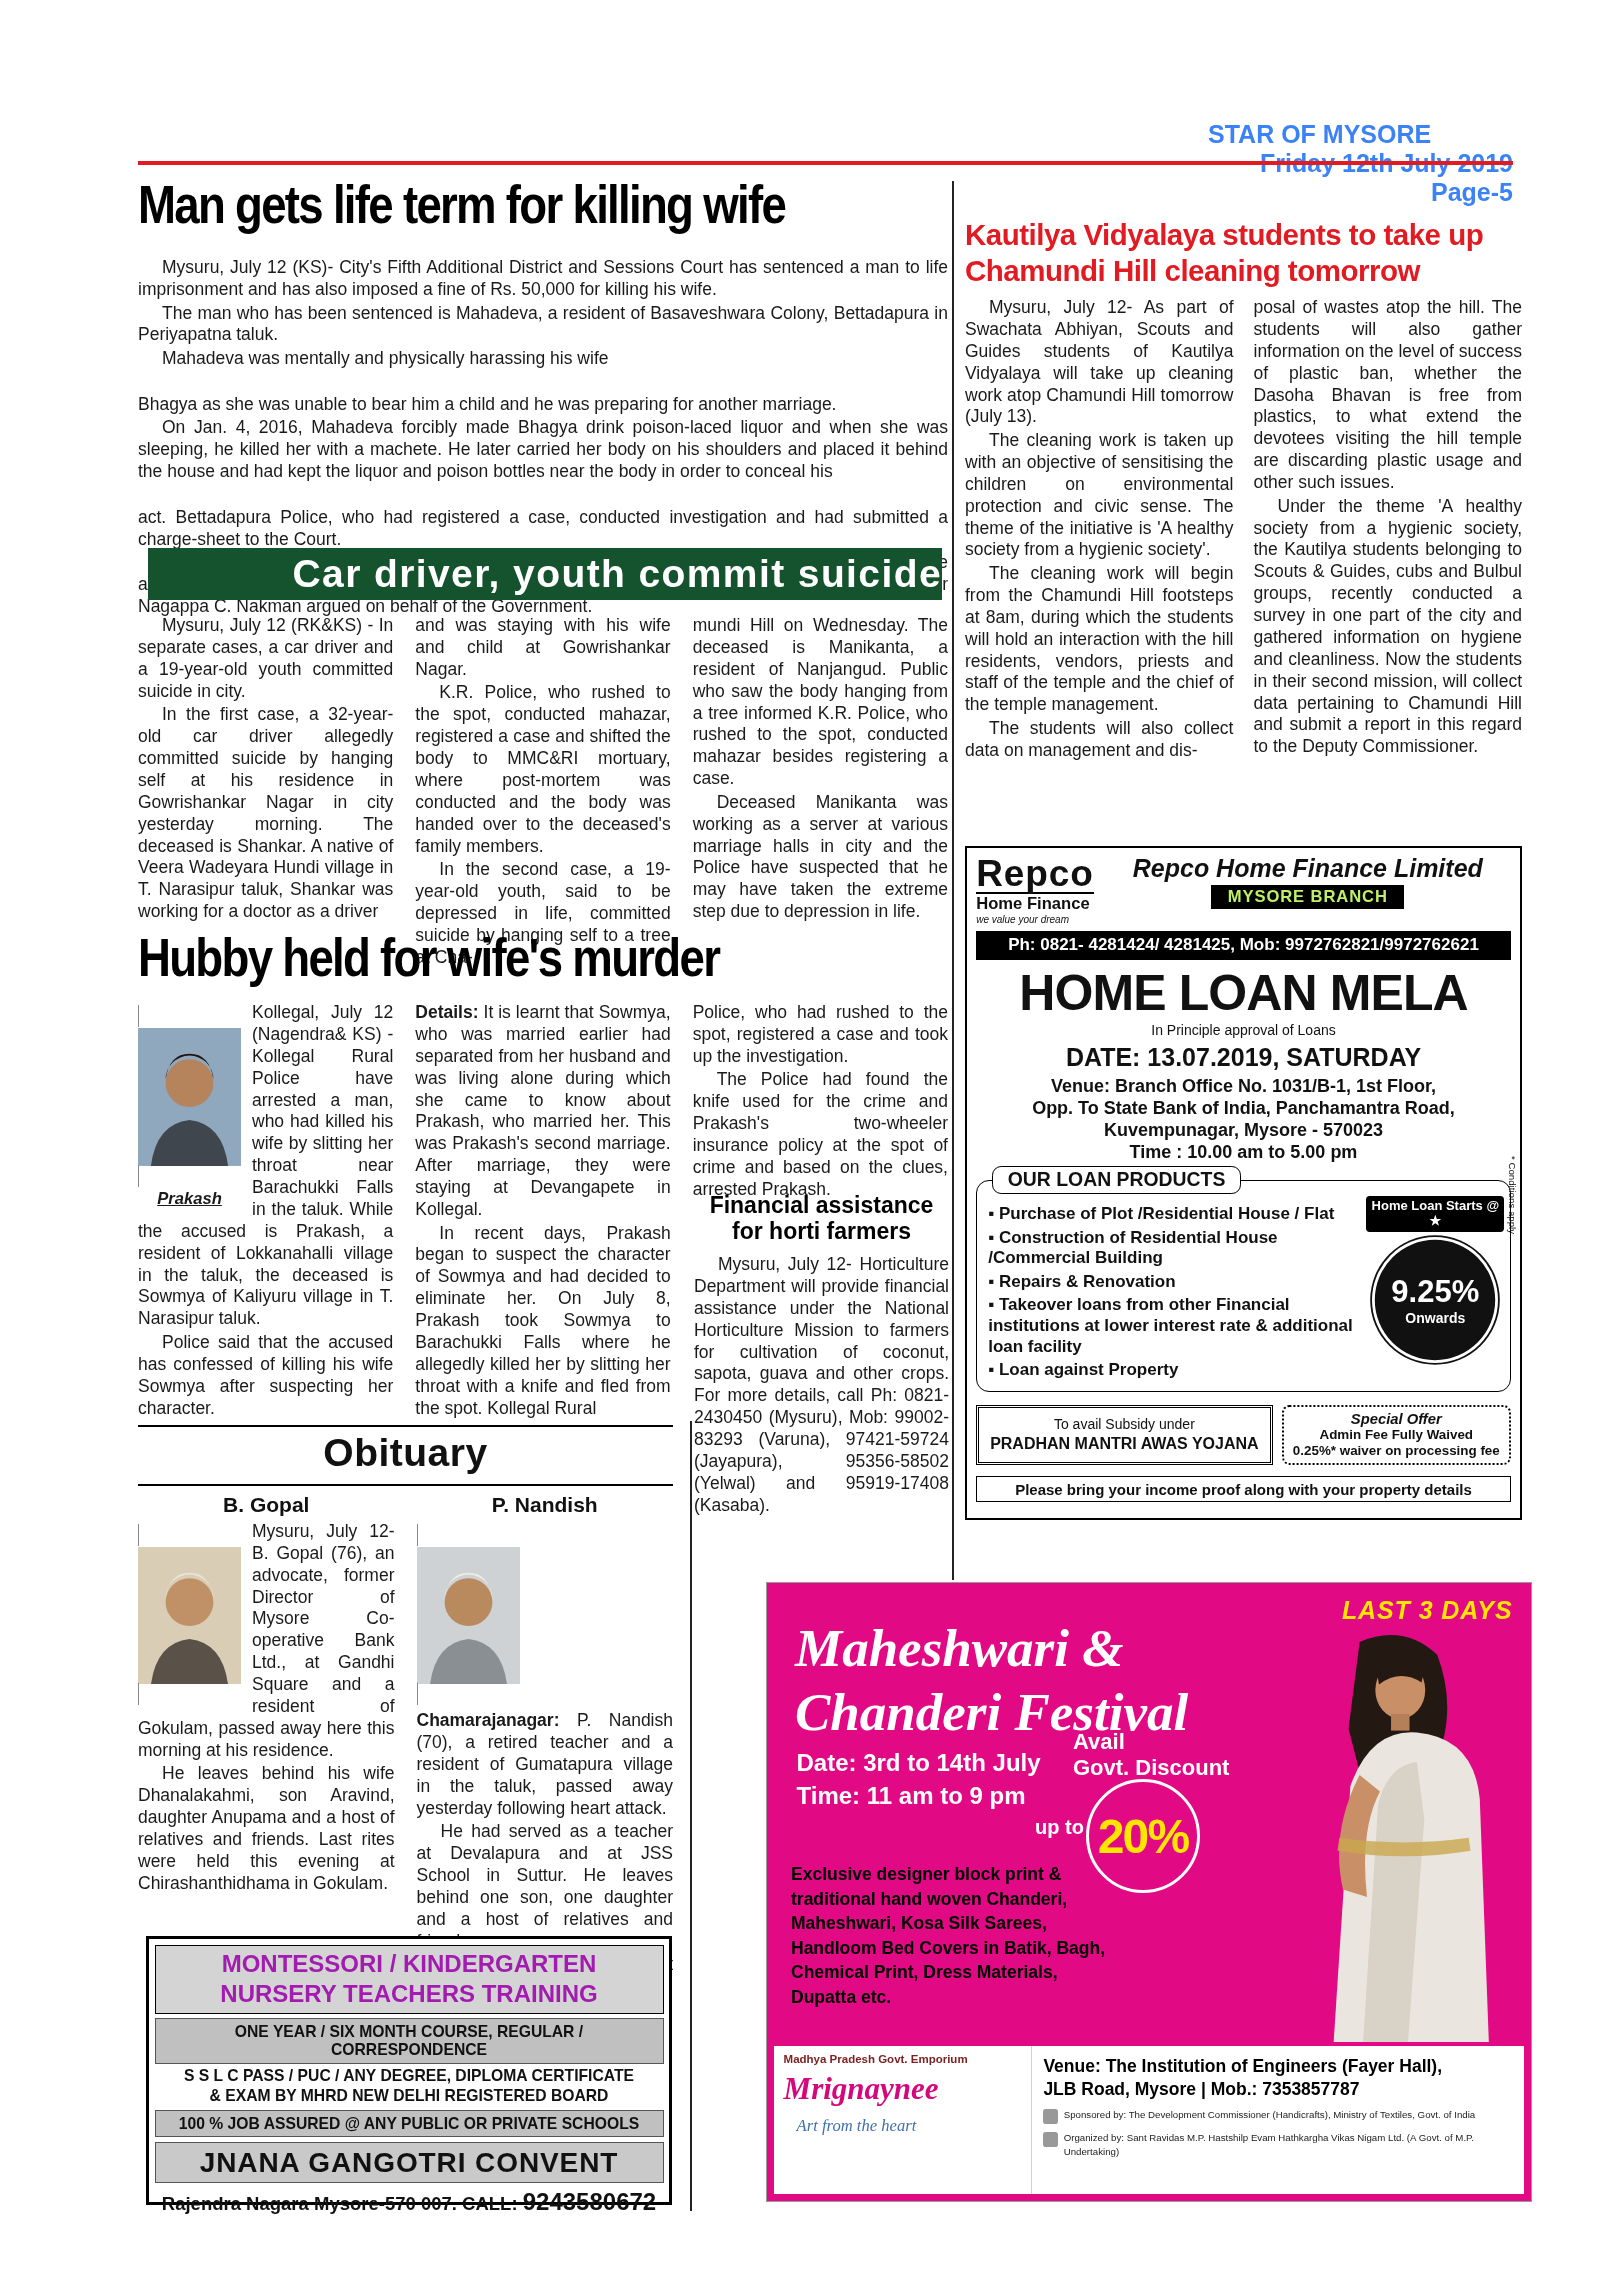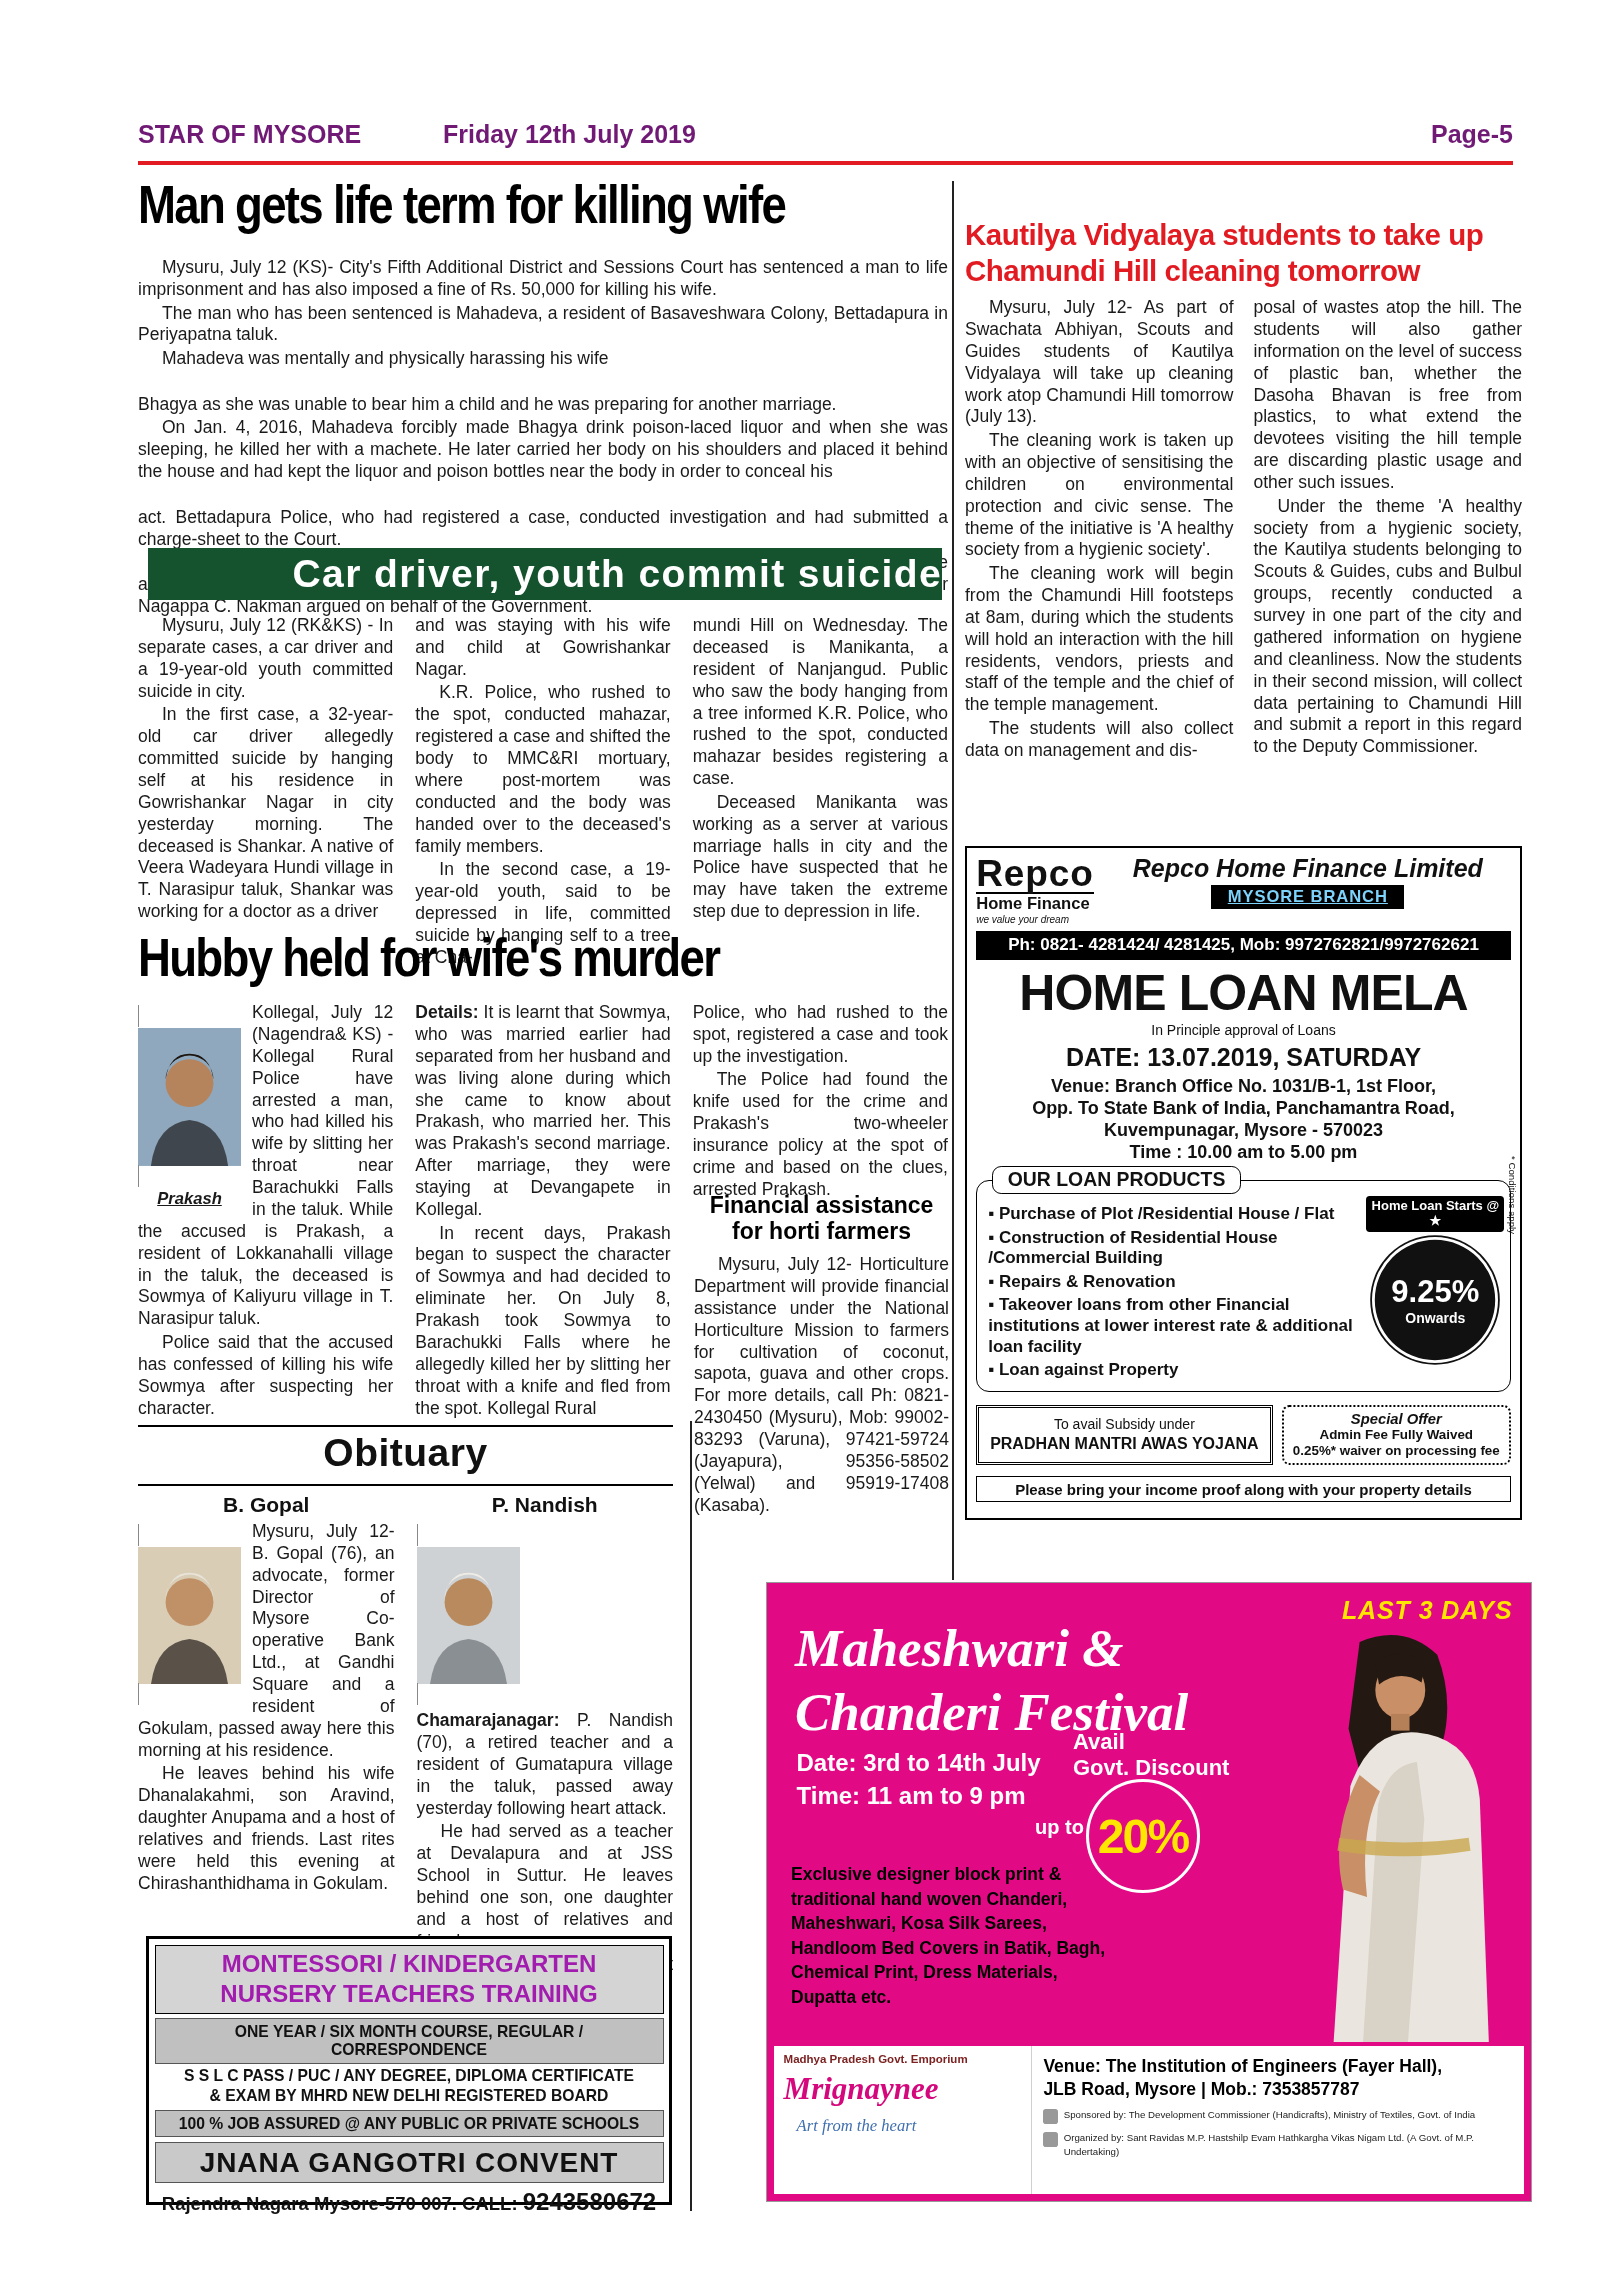--- a/index.html
+++ b/index.html
@@ -2,21 +2,21 @@
 <html style="font-size:14.8px"><head>
 <meta charset="utf-8">
 <style>
   *{box-sizing:border-box;margin:0;padding:0;}
   html,body{background:#fff;}
   .page{position:relative;width:1619px;height:2289px;background:#fff;
         font-family:"Liberation Sans",sans-serif;color:#111;overflow:hidden;}
   .abs{position:absolute;}
 
   
-  .masthead{display:flex;align-items:flex-end;font-weight:bold;font-size:25px;color:#701a75;}
+  .masthead{display:flex;align-items:flex-end;font-weight:bold;font-size:25px;color:#3b82f6;flex-direction:column;}
   .masthead .paper{width:305px;}
   .masthead .pageno{margin-left:auto;}
   .redline{background:#e21b22;}
 
   
   .h1{font-weight:bold;letter-spacing:-1.8px;font-size:48px;white-space:nowrap;color:#000;
       transform:scale(0.95,1.1);transform-origin:left top;}
   .red-head{color:#e21b22;font-weight:bold;font-size:29.5px;line-height:1.22;letter-spacing:-0.5px;margin-top:32px;}
   .banner{background:#14532d;color:#fff;font-weight:bold;font-size:39px;letter-spacing:1.4px;
           text-align:right;line-height:52px;}
@@ -46,22 +46,22 @@
   .obit-names div{flex:1;text-align:center;font-weight:bold;font-size:21px;}
 
   
   .repco{border:2.8px solid #000;background:#fff;padding:7.4px 9.2px;}
   .rp-head{display:flex;gap:11px;align-items:flex-start;}
   .rp-logo-word{font-size:37px;font-weight:bold;letter-spacing:0.9px;border-bottom:2.8px solid #000;display:inline-block;line-height:1;}
   .rp-logo-sub{font-size:16.6px;font-weight:bold;}
   .rp-logo-tag{font-size:10px;font-style:italic;}
   .rp-head-right{flex:1;text-align:center;}
   .rp-company{font-style:italic;font-weight:bold;font-size:25px;line-height:1.05;}
-  .rp-branch{display:inline-block;background:#000;color:#7dd3fc;font-weight:bold;font-size:16.6px;
-             padding:1.8px 16.6px;margin-top:3.7px;letter-spacing:0.9px;text-decoration:underline;}
+  .rp-branch{display:inline-block;background:#000;color:#bef264;font-weight:bold;font-size:16.6px;
+             padding:1.8px 16.6px;margin-top:3.7px;letter-spacing:0.9px;}
   .rp-phone{background:#000;color:#fff;text-align:center;font-weight:bold;font-size:17px;
             padding:4.6px 0;margin-top:5.5px;}
   .rp-title{font-size:50px;font-weight:bold;text-align:center;margin-top:3.7px;letter-spacing:-0.9px;}
   .rp-sub{text-align:center;font-size:14px;}
   .rp-date{text-align:center;font-size:25px;font-weight:bold;margin-top:5.5px;}
   .rp-venue{text-align:center;font-size:18px;font-weight:bold;line-height:1.22;margin-top:3.7px;}
   .rp-products{border:1.8px solid #000;border-radius:13px;margin-top:16.6px;position:relative;
                padding:20px 148px 7.4px 11px;min-height:180px;}
   .rp-prod-title{position:absolute;top:-15.7px;left:14.8px;background:#fff;border:1.8px solid #000;
                  border-radius:9.2px;padding:1.8px 14.8px;font-weight:bold;font-size:19.4px;}

